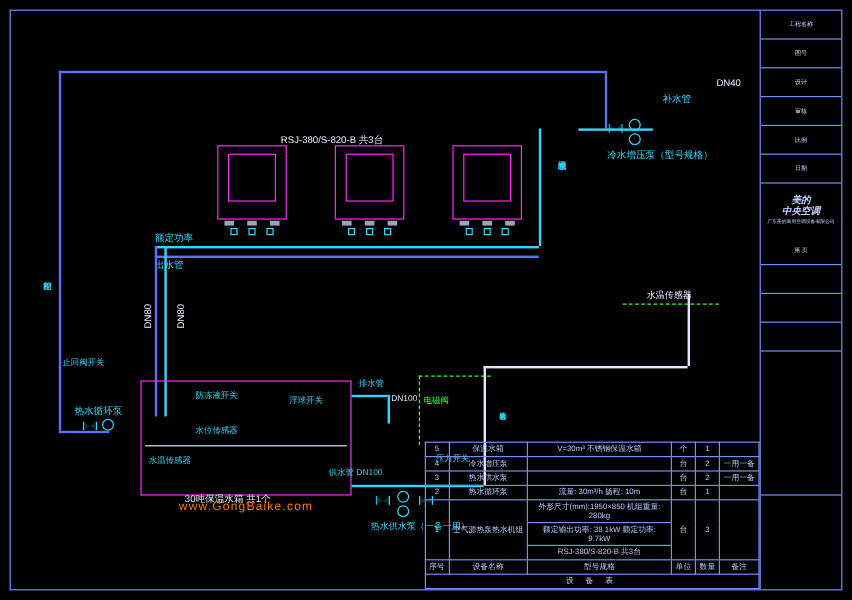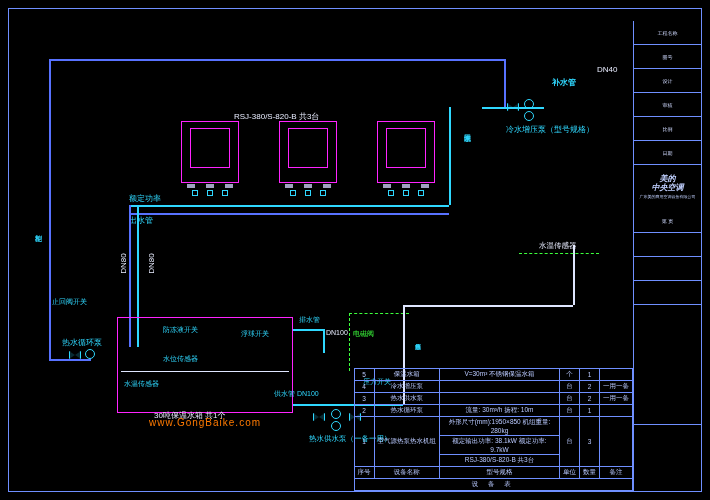--- a/index.html
+++ b/index.html
@@ -7,21 +7,21 @@
     width: 710px; height: 500px;
     background: #000; overflow: hidden;
     font-family: "Microsoft YaHei", sans-serif;
     position: relative;
   }
   .drawing-frame {
     position: absolute; inset: 8px 8px 8px 8px;
     border: 1px solid #6f8fff;
   }
   .titleblock {
-    position: absolute; top: 12px; right: 0; bottom: 0; width: 68px;
+    position: absolute; top: 0; right: 0; bottom: 0; width: 68px;
     border-left: 1px solid #6f8fff;
     margin-left: 10px;
   }
   .titleblock .tb-row{
     border-bottom:1px solid #6f8fff; height:24px;
     display:flex;align-items:center;justify-content:center;
     color:#cfd9ff; font-size:5px; padding:1px 2px;
   }
   .tb-logo{height:44px;display:flex;align-items:center;justify-content:center;
     color:#c0d0ff;font-size:6px;text-align:center;line-height:1.1;}
@@ -83,21 +83,21 @@
     <div class="line v blue" style="left:40px;top:50px;height:300px;"></div>
     <div class="line h blue" style="left:40px;top:350px;width:42px;"></div>
 
     <div class="line v blue" style="left:495px;top:50px;height:48px;"></div>
     <div class="line h" style="left:473px;top:98px;width:62px;"></div>
     <div class="pump" style="left:515px;top:90px;"></div>
     <div class="pump" style="left:515px;top:102px;"></div>
     <div class="valve" style="left:498px;top:94px;"></div>
 
     <span class="label white" style="left:543px;top:56px;margin-left:45px;">DN40</span>
-    <span class="label cyan" style="left:543px;top:68px;font-weight:bold;">补水管</span>
+    <span class="label cyan" style="left:543px;top:68px;">补水管</span>
     <span class="label cyan" style="left:497px;top:115px;">冷水增压泵（型号规格）</span>
 
     <span class="label cyan vert" style="left:453px;top:120px;font-size:7px;">系统回水管</span>
     <span class="label cyan vert" style="left:24px;top:220px;font-size:7px;">控制柜</span>
 
     <div class="heat-unit" style="left:172px;top:112px;">
       <div class="inner"></div>
         <div class="feet">
           <span></span>
           <span></span>

